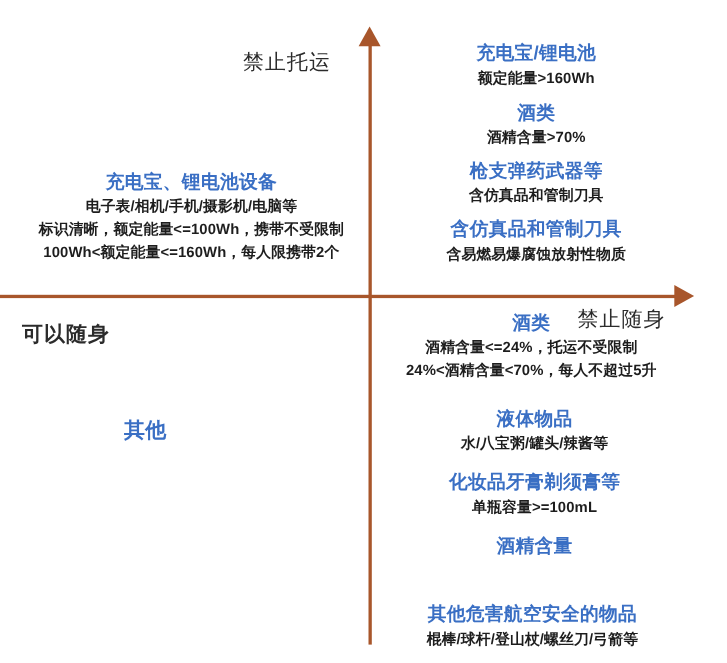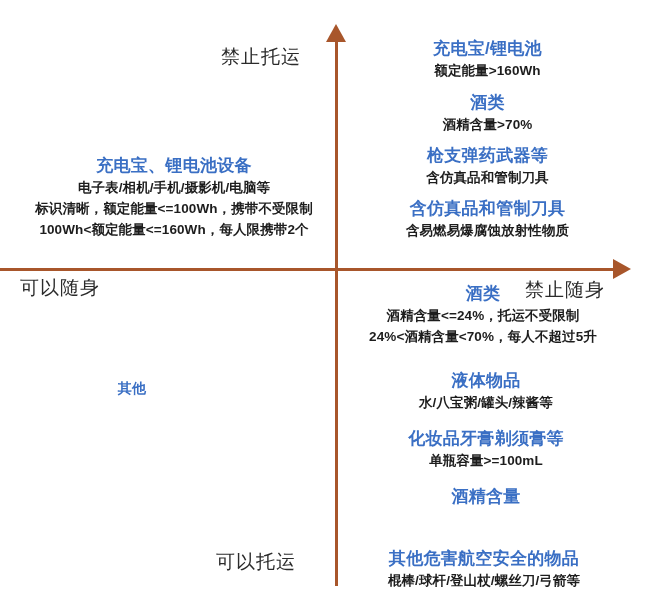--- a/index.html
+++ b/index.html
@@ -60,21 +60,21 @@
   .axis-label {
     position: absolute;
     color: #2b2b2b;
     font-size: 19px;
     font-weight: 400;
     letter-spacing: 1px;
     white-space: nowrap;
   }
   #lbl-top    { left: 221px; top: 44px; }
   #lbl-right  { left: 525px; top: 277px; }
-  #lbl-left   { left: 20px;  top: 275px; }
+  #lbl-left   { left: 20px;  top: 291px; font-weight: bold; }
   #lbl-bottom { left: 216px; top: 549px; }
 
   
   .block {
     position: absolute;
     text-align: center;
     white-space: nowrap;
   }
   .block .title {
     color: #3A6FC4;
@@ -102,36 +102,35 @@
 
   
   #b-br-1 { left: 338px; top: 283px; width: 290px; }
   #b-br-2 { left: 346px; top: 370px; width: 280px; }
   #b-br-3 { left: 346px; top: 428px; width: 280px; }
   #b-br-4 { left: 346px; top: 486px; width: 280px; }
   #b-br-5 { left: 334px; top: 548px; width: 300px; }
 
   
   #b-bl { left: 57px; top: 379px; width: 150px; }
-  #b-bl .title { font-size: 14px; }
+  #b-bl .title { font-size: 19px; }
 </style>
 </head>
 <body>
 
 <div id="stage">
 
   <div class="axis-line-v"></div>
   <div class="axis-head-v"></div>
   <div class="axis-line-h"></div>
   <div class="axis-head-h"></div>
 
   <div class="axis-label" id="lbl-right">禁止随身</div>
   <div class="axis-label" id="lbl-top">禁止托运</div>
   <div class="axis-label" id="lbl-left">可以随身</div>
-  <div class="axis-label" id="lbl-bottom">可以托运</div>
 
   <div class="block" id="b-tl">
     <div class="title">充电宝、锂电池设备</div>
     <div class="sub">电子表/相机/手机/摄影机/电脑等</div>
     <div class="sub">标识清晰，额定能量&lt;=100Wh，携带不受限制</div>
     <div class="sub">100Wh&lt;额定能量&lt;=160Wh，每人限携带2个</div>
   </div>
 
   <div class="block" id="b-tr-1">
     <div class="title">充电宝/锂电池</div>

